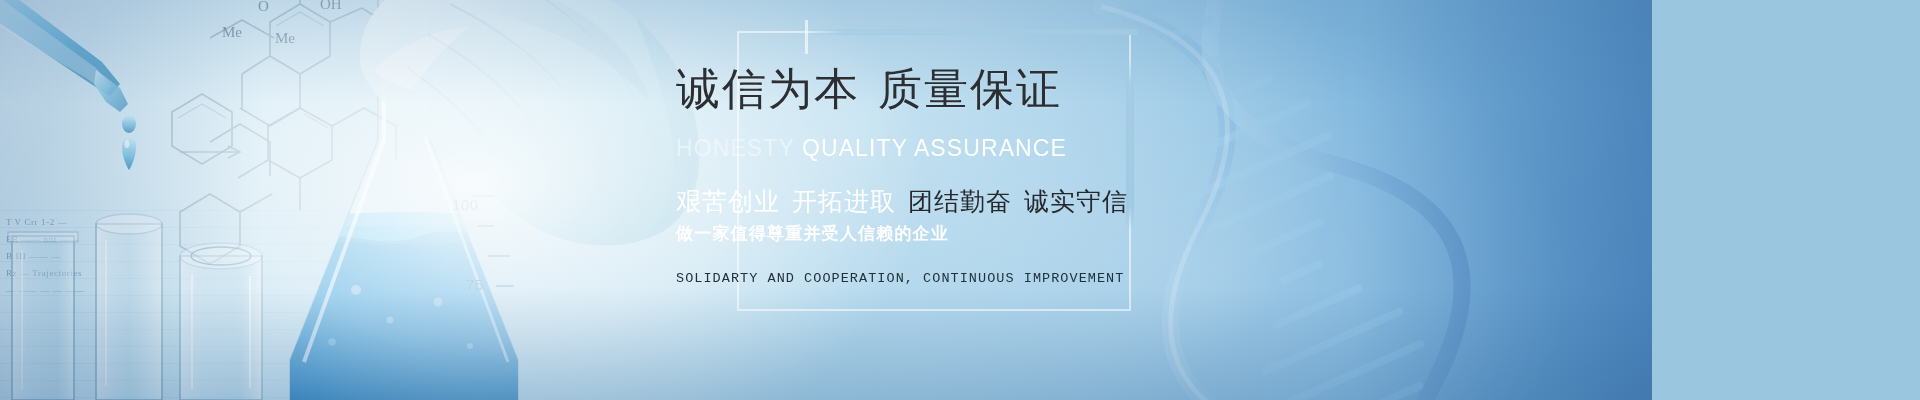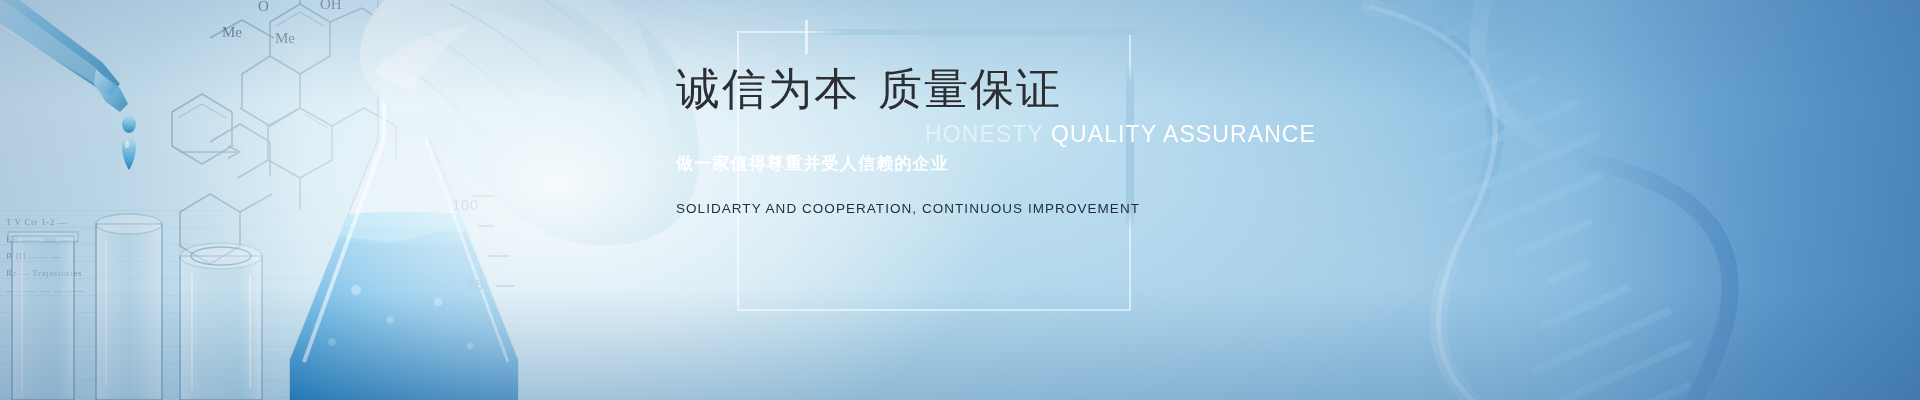--- a/index.html
+++ b/index.html
@@ -4,21 +4,21 @@
 <style>
   * { margin:0; padding:0; box-sizing:border-box; }
   html, body { width:1920px; height:400px; overflow:hidden; }
   body {
     font-family: "Liberation Sans", sans-serif;
     background:#9ac6e0;
   }
 
   .banner {
     position:relative;
-    width:1920px; height:400px;
+    width:1652px; height:400px;
     overflow:hidden;
     background:#a9cfe4;
   }
 
   
   .bg-base {
     position:absolute; inset:0;
     background:
       linear-gradient(100deg,
         #b9d7e6 0%,
@@ -115,23 +115,23 @@
   .copy {
     position:absolute; left:676px; top:60px; width:640px;
   }
   .headline {
     font-size:44px; line-height:58px; font-weight:400;
     color:#2b2f33; letter-spacing:2px; white-space:nowrap;
     text-shadow:0 1px 2px rgba(255,255,255,.25);
   }
   .headline .sp { display:inline-block; width:18px; }
   .sub-en {
-    margin-top:2px;
+    margin-top:16px;
     font-size:23px; line-height:28px; letter-spacing:1.1px;
-    font-weight:400; white-space:nowrap;text-align:right;
+    font-weight:400; white-space:nowrap;
   }
   .sub-en .dim { color:rgba(245,250,252,.62); }
   .sub-en .bright { color:#ffffff; }
 
   .slogan {
     margin-top:22px;
     font-size:25px; line-height:34px; letter-spacing:1px;
     white-space:nowrap; font-weight:400;
   }
   .slogan .w { color:#ffffff; }
@@ -140,21 +140,21 @@
 
   .slogan2 {
     margin-top:3px;
     font-size:17px; line-height:26px; letter-spacing:1.2px;
     color:#ffffff; white-space:nowrap; font-weight:700;
   }
 
   .foot-en {
     margin-top:22px;
     font-size:13.5px; line-height:19px; letter-spacing:1.05px;
-    color:#20313d; white-space:nowrap; font-weight:400;
+    color:#20313d; white-space:nowrap; font-weight:400;font-family:Liberation Mono, monospace;
   }
 </style>
 </head>
 <body>
 
 <div class="banner">
 
   <div class="bg-base"></div>
 
   <div class="paper"></div>
@@ -379,20 +379,23 @@
 
     <div class="headline">
       <span>诚信为本</span><span class="sp"></span><span>质量保证</span>
     </div>
 
     <div class="sub-en">
       <span class="dim">HONESTY</span>
       <span class="bright">QUALITY ASSURANCE</span>
     </div>
 
+    <div class="slogan">
+      <span class="w">艰苦创业</span><span class="sp"></span><span class="w">开拓进取</span><span class="sp"></span><span class="d">团结勤奋</span><span class="sp"></span><span class="d">诚实守信</span>
+    </div>
 
     <div class="slogan2">做一家值得尊重并受人信赖的企业</div>
 
     <div class="foot-en">
       <div>SOLIDARTY AND COOPERATION, CONTINUOUS  IMPROVEMENT</div>
     </div>
 
   </div>
 </div>
 

